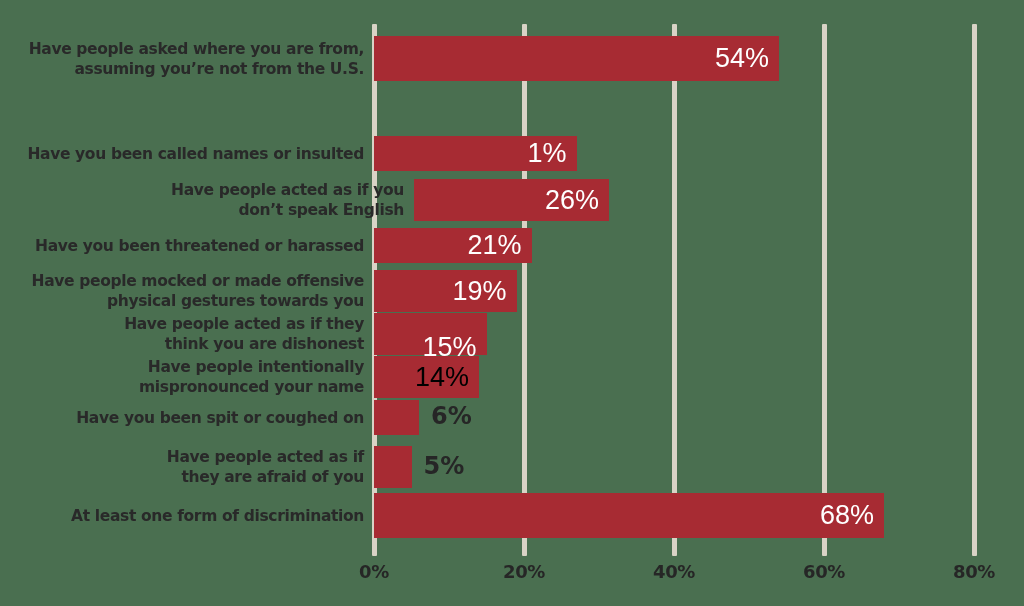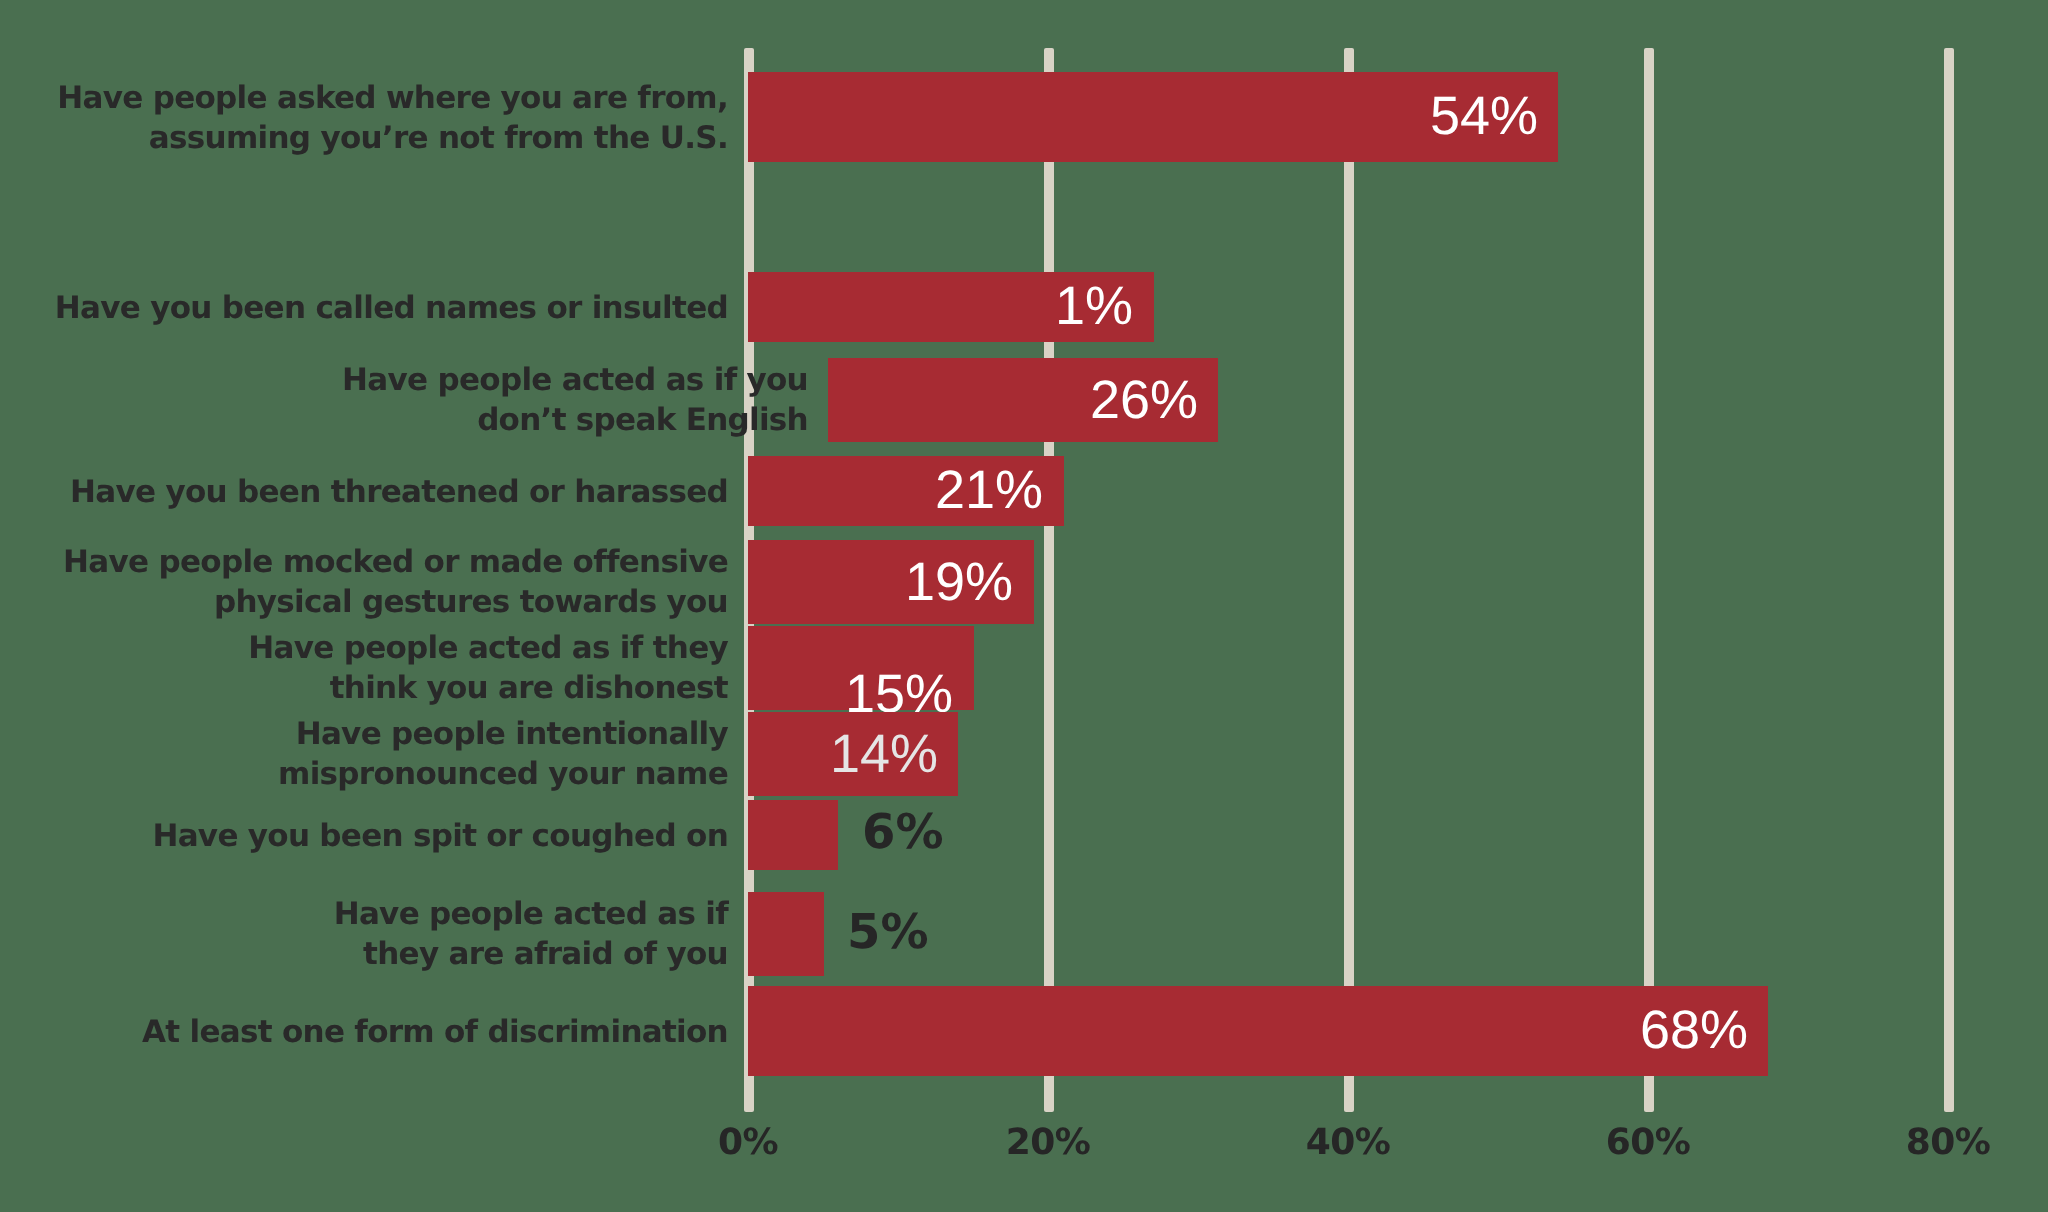--- a/index.html
+++ b/index.html
@@ -150,21 +150,21 @@
       <div class="row" style="top: 313px; height: 42px;">
         <div class="cat-label" style="top: 1px;">Have people acted as if they
 think you are dishonest</div>
         <div class="bar" style="width: 112.5px; height: 42px; top: 0px; background: rgb(167, 43, 51);"></div>
         <div class="bar-value" style="top: 21px; left: 476.5px; transform: translateX(-100%); color: rgb(255, 255, 255);">15%</div>
       </div>
       <div class="row" style="top: 356px; height: 42px;">
         <div class="cat-label" style="top: 1px;">Have people intentionally
 mispronounced your name</div>
         <div class="bar" style="width: 105px; height: 42px; top: 0px; background: rgb(167, 43, 51);"></div>
-        <div class="bar-value" style="top: 8px; left: 469px; transform: translateX(-100%); color: #e5e5e5;">14%</div>
+        <div class="bar-value" style="top: 8px; left: 469px; transform: translateX(-100%); color: #000000;">14%</div>
       </div>
       <div class="row" style="top: 400px; height: 35px;">
         <div class="cat-label" style="top: 8px;">Have you been spit or coughed on</div>
         <div class="bar" style="width: 45px; height: 35px; top: 0px; background: rgb(167, 43, 51);"></div>
         <div class="bar-value outside" style="top: 4px; left: 431px; color: rgb(38, 38, 38); font-weight: 700; font-family: &quot;DejaVu Sans&quot;, sans-serif; font-size: 24px;">6%</div>
       </div>
       <div class="row" style="top: 446px; height: 42px;">
         <div class="cat-label" style="top: 1px;">Have people acted as if
 they are afraid of you</div>
         <div class="bar" style="width: 37.5px; height: 42px; top: 0px; background: rgb(167, 43, 51);"></div>

